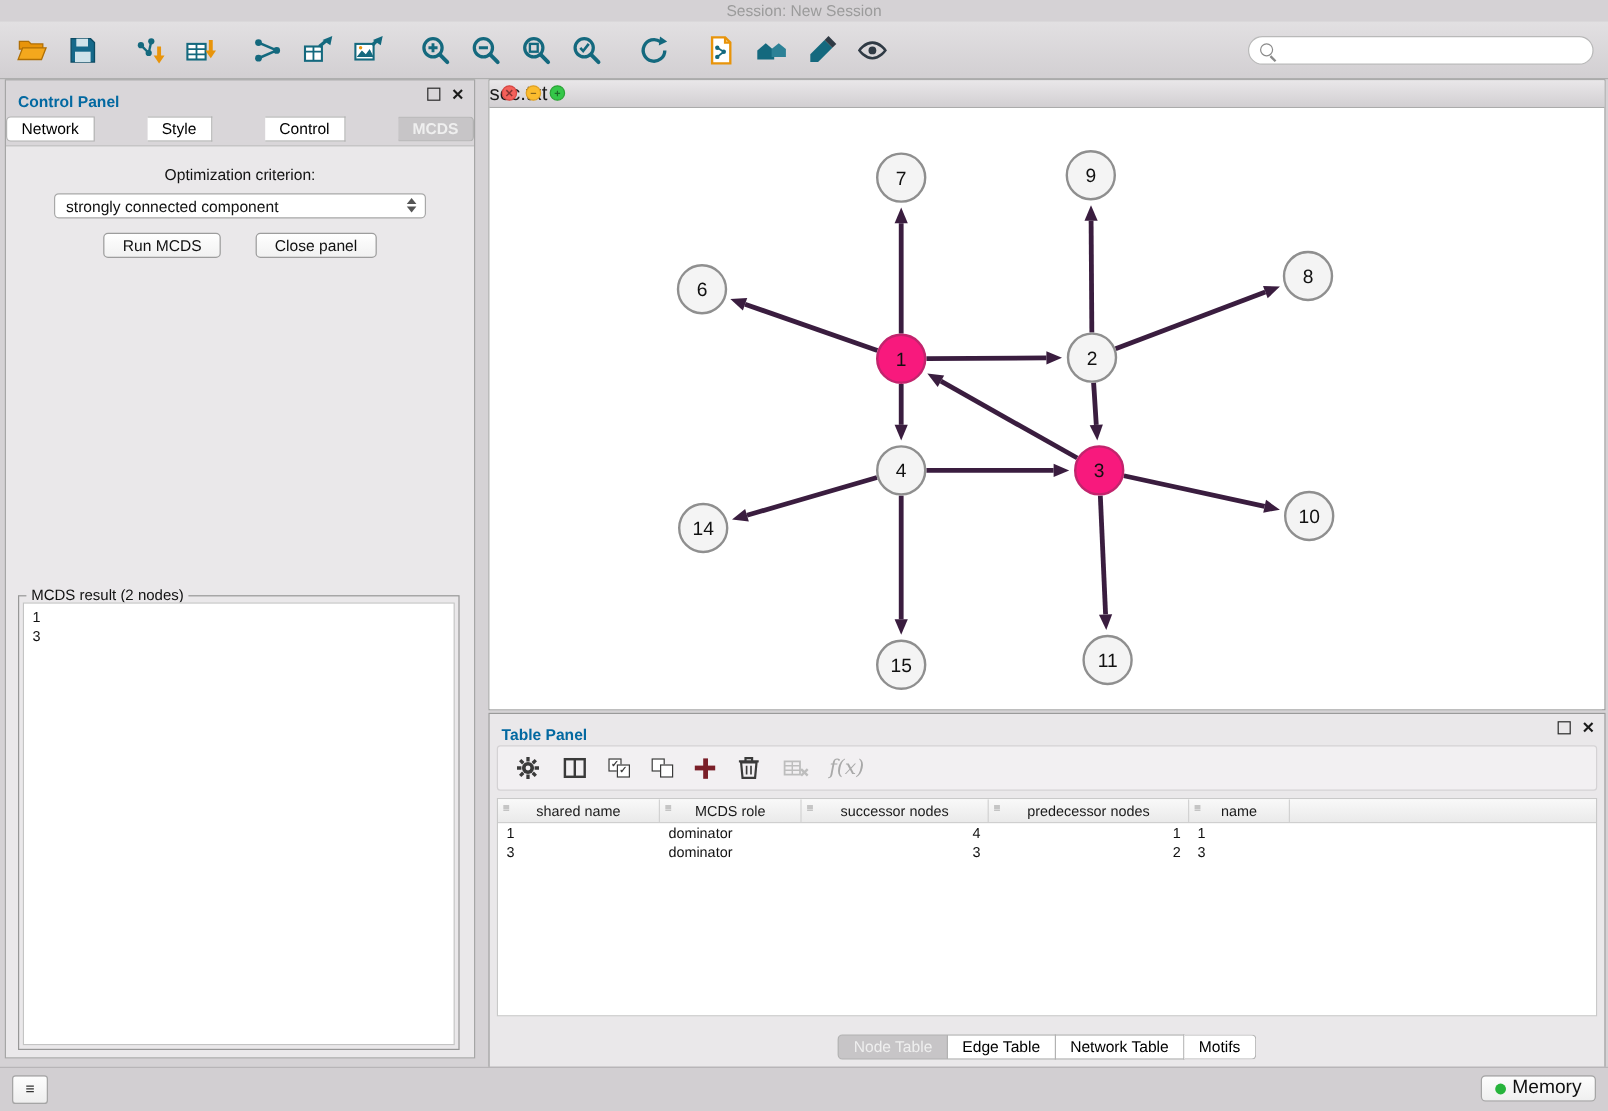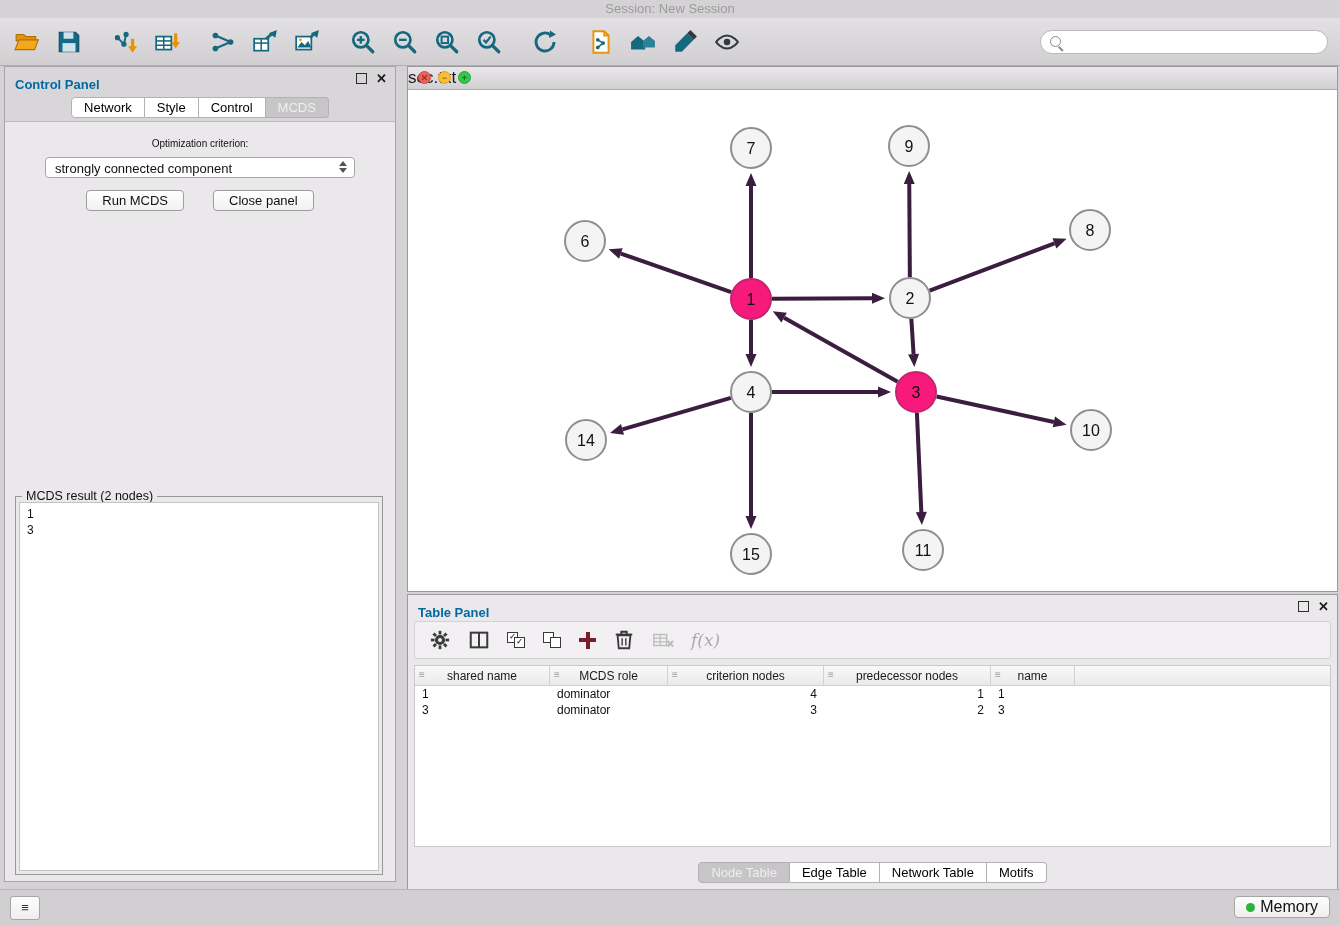--- a/index.html
+++ b/index.html
@@ -23,27 +23,27 @@
   .search input{border:none;outline:none;background:transparent;font-size:13px;width:100%;font-family:inherit;}
 
   
   .control-panel{position:absolute;left:4px;top:66px;width:392px;height:816px;background:#d9d6d9;
                  border:1px solid #a6a6a6;box-sizing:border-box;}
   .cp-header{position:relative;height:26px;}
   .panel-title{position:absolute;left:10px;top:10px;font-size:13px;color:#0369a1;font-weight:bold;}
   .panel-btns{position:absolute;right:8px;top:5px;display:flex;align-items:center;gap:9px;}
   .float-icon{width:9px;height:9px;border:1.5px solid #2b2b2b;display:inline-block;}
   .close-icon{font-size:13px;font-weight:bold;color:#1a1a1a;line-height:13px;}
-  .cp-tabs{display:flex;justify-content:center;margin-top:4px;}
+  .cp-tabs{display:flex;justify-content:space-between;margin-top:4px;}
   .cp-tab{background:#fff;border:1px solid #b2b2b2;border-left:none;padding:2px 12px;font-size:13px;color:#000;}
   .cp-tab:first-child{border-left:1px solid #b2b2b2;border-radius:4px 0 0 4px;}
   .cp-tab:last-child{border-radius:0 4px 4px 0;}
-  .cp-tab.active{background:#c7c5c7;color:#efefef;}
+  .cp-tab.active{background:#c7c5c7;color:#efefef;font-weight:bold;}
   .cp-content{position:absolute;left:0;right:0;top:54px;bottom:0;background:#eae8ea;border-top:1px solid #bdbdbd;}
-  .opt-label{text-align:center;font-size:10px;margin-top:16px;color:#111;}
+  .opt-label{text-align:center;font-size:13px;margin-top:16px;color:#111;}
   .dropdown{position:relative;margin:8px auto 0 auto;width:310px;height:21px;background:#fff;border:1px solid #a8a8a8;
             border-radius:4px;font-size:13px;line-height:21px;padding-left:9px;box-sizing:border-box;color:#111;}
   .dd-arrows{position:absolute;right:7px;top:3px;display:flex;flex-direction:column;gap:2px;}
   .dd-arrows .up{width:0;height:0;border-left:4px solid transparent;border-right:4px solid transparent;border-bottom:5px solid #555;}
   .dd-arrows .down{width:0;height:0;border-left:4px solid transparent;border-right:4px solid transparent;border-top:5px solid #555;}
   .btn-row{display:flex;justify-content:center;gap:29px;margin-top:12px;}
   .btn{background:linear-gradient(#ffffff,#f1f1f1);border:1px solid #9d9d9d;border-radius:4px;
        padding:2px 15px;font-size:13px;font-family:inherit;color:#111;}
   .result-group{position:absolute;left:10px;right:12px;top:374px;bottom:6px;border:1px solid #979797;}
   .group-label{position:absolute;top:-8px;left:6px;background:#eae8ea;padding:0 4px;font-size:12.5px;color:#111;}
@@ -430,21 +430,21 @@
           <div class="th" style="width: 135px;">
             <span class="hier">≡</span>
             <span>shared name</span>
           </div>
           <div class="th" style="width: 118px;">
             <span class="hier">≡</span>
             <span>MCDS role</span>
           </div>
           <div class="th" style="width: 156px;">
             <span class="hier">≡</span>
-            <span>criterion nodes</span>
+            <span>successor nodes</span>
           </div>
           <div class="th" style="width: 167px;">
             <span class="hier">≡</span>
             <span>predecessor nodes</span>
           </div>
           <div class="th" style="width: 84px;">
             <span class="hier">≡</span>
             <span>name</span>
           </div>
         </div>

